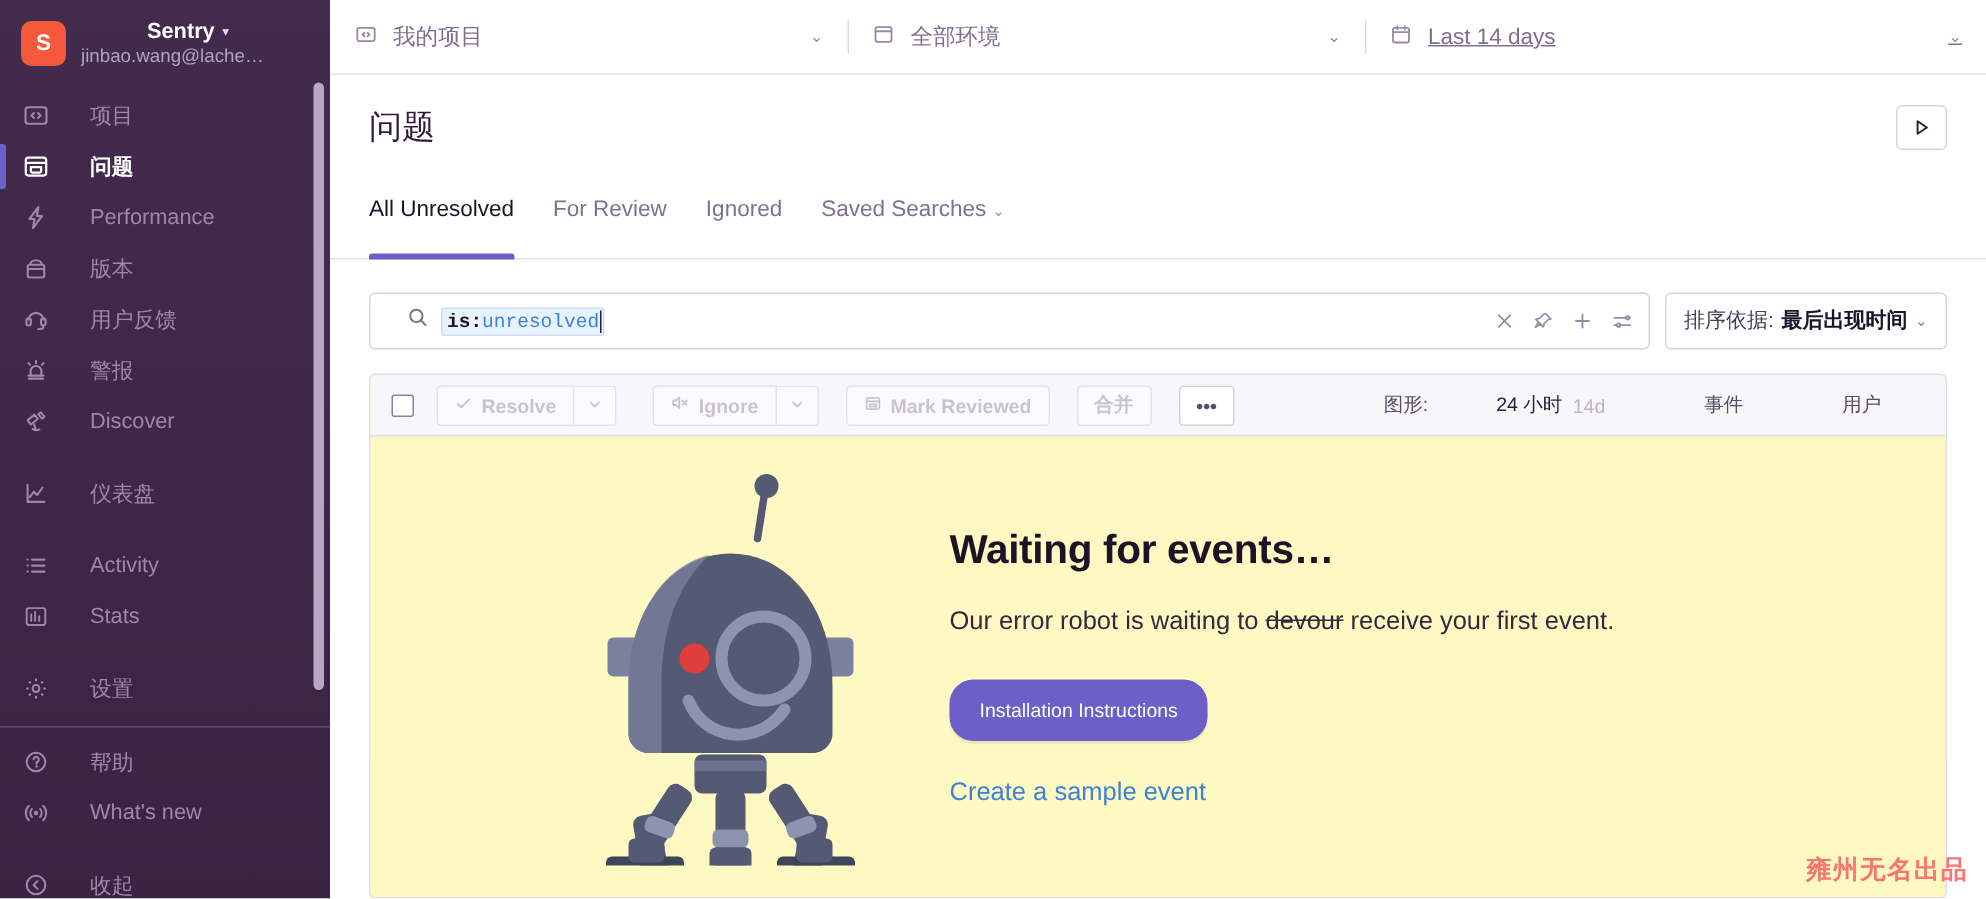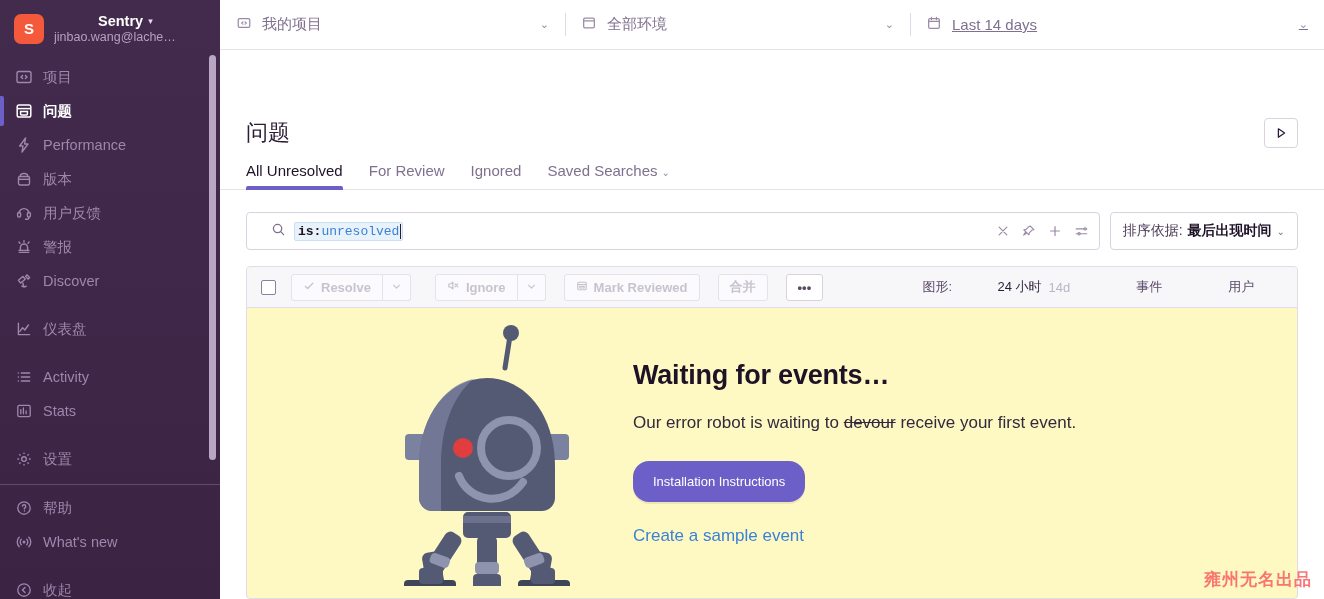--- a/index.html
+++ b/index.html
@@ -37,21 +37,21 @@
     display: flex; align-items: center; gap: 5px; white-space: nowrap; margin-left: 44px;
   }
   .sb-orgname .chev { font-size: 9px; font-weight: normal; opacity: .85; }
   .sb-orgmail {
     color: #b6a0bf; font-size: 12.5px; white-space: nowrap;
     overflow: hidden; text-overflow: ellipsis; max-width: 150px;
   }
 
   .sb-nav { margin-top: 6px; position: relative; }
   .sb-item {
-    display: flex; align-items: center; gap: 9px;
+    display: flex; align-items: center; gap: 26px;
     height: 34px; padding: 0 14px;
     color: #9f86ab; font-size: 14.5px;
     position: relative; white-space: nowrap;
     cursor: pointer;
     text-align: right;
   }
   .sb-item.active { color: #ffffff; font-weight: bold; }
   .sb-item.active::before {
     content: ""; position: absolute; left: 0; top: 2px;
     width: 4px; height: 30px; background: #6c5fc7; border-radius: 0 2px 2px 0;
@@ -68,21 +68,21 @@
   }
   .sb-scroll {
     position: absolute; left: 209px; top: 55px;
     width: 7px; height: 405px; border-radius: 4px;
     background: #b9a6c4;
   }
 
   
   .main {
     flex: 1 1 auto; height: 599px; background: #fff;
-    display: flex; flex-direction: column; min-width: 0; position: relative; gap: 48px;
+    display: flex; flex-direction: column; min-width: 0; position: relative;
   }
 
   
   .gheader {
     height: 50px; flex: 0 0 50px;
     border-bottom: 1px solid #e7e1ec;
     display: flex; align-items: stretch; background: #fff;
   }
   .gh-sel {
     display: flex; align-items: center; gap: 10px;
@@ -111,22 +111,22 @@
     display: flex; align-items: center; justify-content: center;
     background: #fff; cursor: pointer; color: #2b1d38;
   }
 
   .tabsrow {
     display: flex; align-items: flex-end; gap: 26px;
     padding: 0 26px; margin-top: 14px;
     border-bottom: 1px solid #e7e1ec;
   }
   .tab {
-    font-size: 15px; color: #80708f; padding-bottom: 10px;
-    position: relative; cursor: pointer; white-space: nowrap;
+    font-size: 15px; color: #80708f; padding-bottom: 24px;
+    position: relative; cursor: pointer; white-space: nowrap; margin-top: 17px;
   }
   .tab.active { color: #1e1226; font-weight: normal; }
   .tab.active::after {
     content: ""; position: absolute; left: 0; right: 0; bottom: -1px;
     height: 4px; background: #6c5fc7; border-radius: 2px 2px 0 0;
   }
   .tab .chev { font-size: 10px; margin-left: 4px; color: #9a8aa6; }
 
   
   .searchrow {

